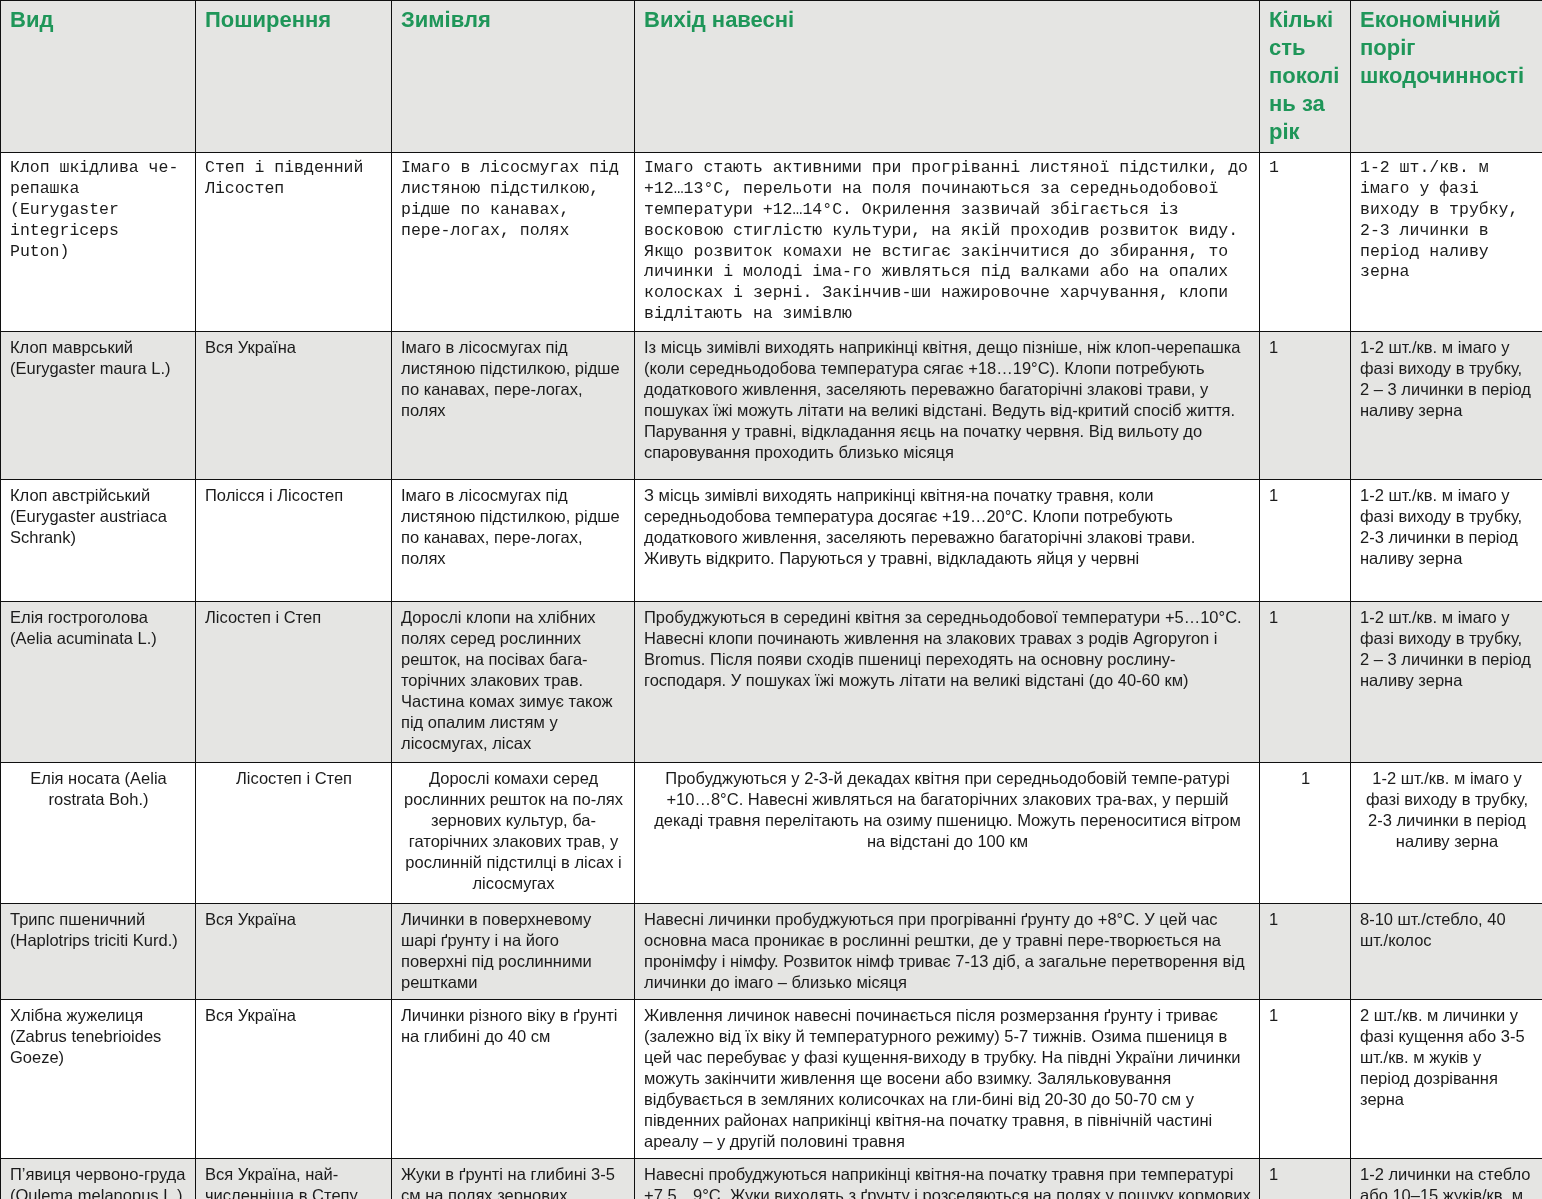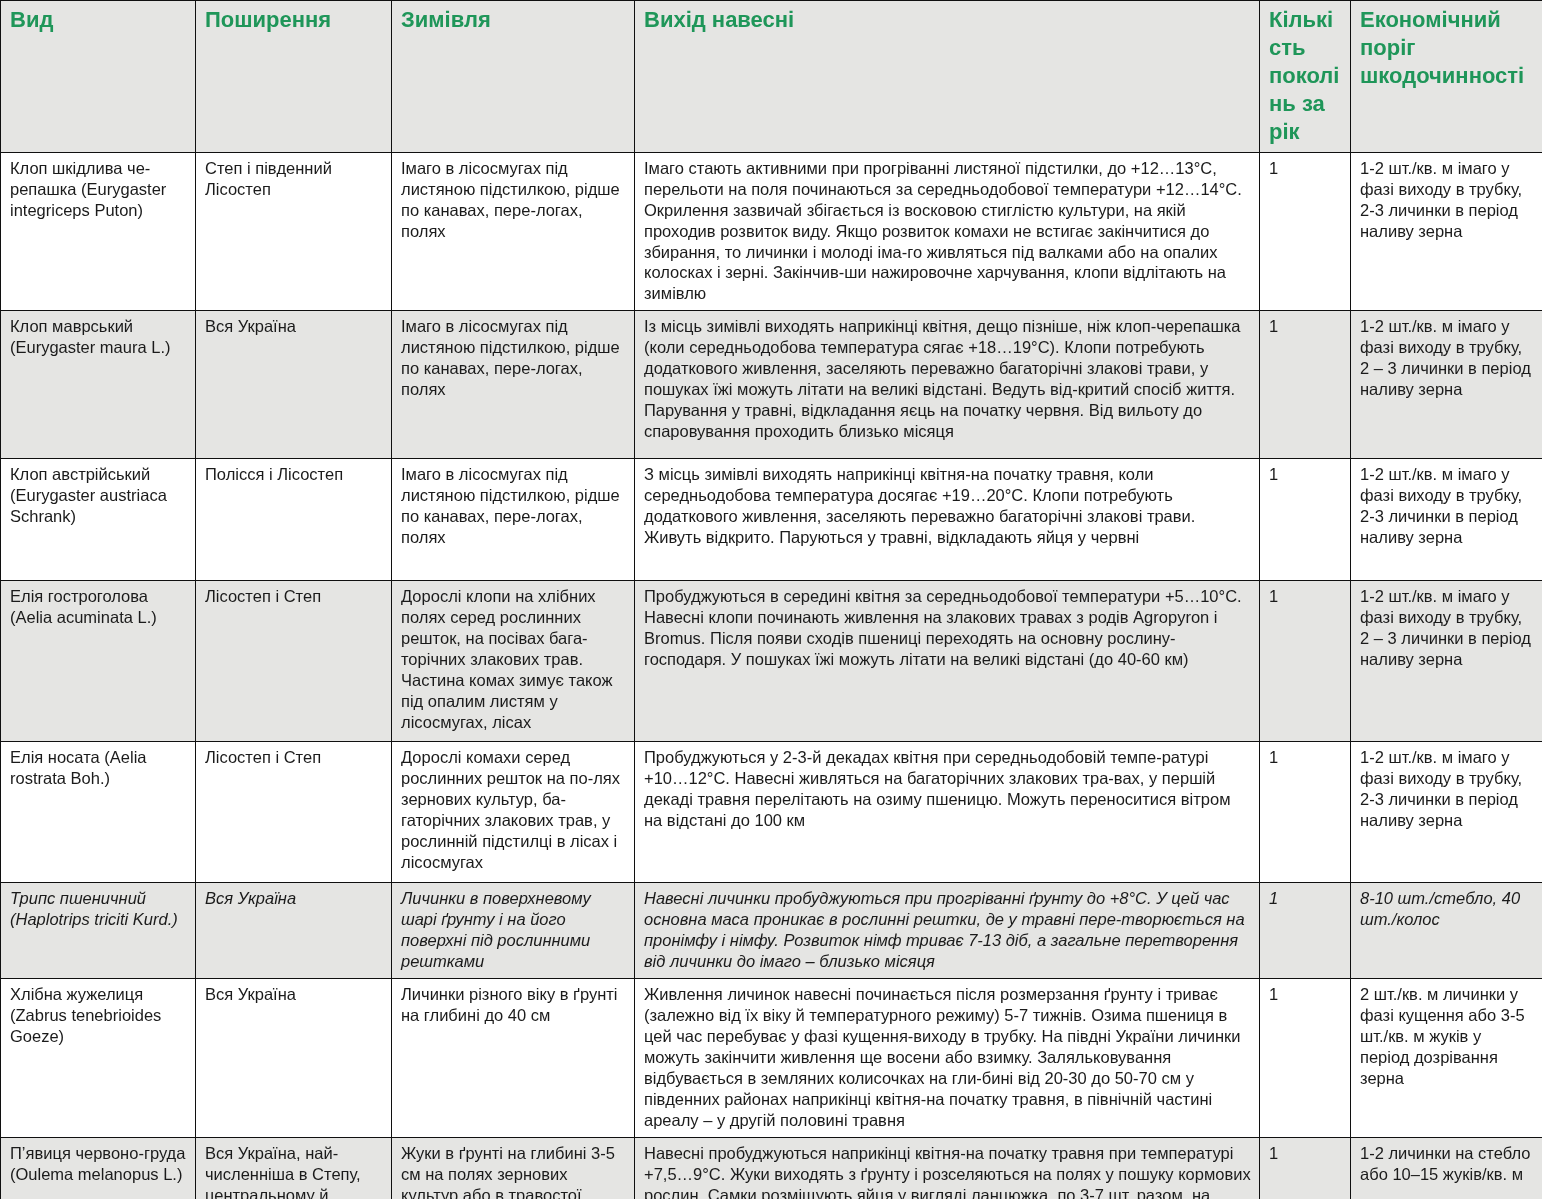--- a/index.html
+++ b/index.html
@@ -51,21 +51,21 @@
       <tr>
         <th>Вид</th>
         <th>Поширення</th>
         <th>Зимівля</th>
         <th>Вихід навесні</th>
         <th>Кількість поколінь за рік</th>
         <th>Економічний поріг шкодочинності</th>
       </tr>
     </thead>
     <tbody id="table-body">
-        <tr style="height: 130px;">
+        <tr style="height: 130px; font-family: Liberation Mono, monospace;">
           <td class="col-species">Клоп шкідлива че-репашка (Eurygaster integriceps Puton)</td>
           <td class="col-distribution">Степ і південний Лісостеп</td>
           <td class="col-wintering">Імаго в лісосмугах під листяною підстилкою, рідше по канавах, пере-логах, полях</td>
           <td class="col-spring-emergence">Імаго стають активними при прогріванні листяної підстилки, до +12…13°С, перельоти на поля починаються за середньодобової температури +12…14°С. Окрилення зазвичай збігається із восковою стиглістю культури, на якій проходив розвиток виду. Якщо розвиток комахи не встигає закінчитися до збирання, то личинки і молоді іма-го живляться під валками або на опалих колосках і зерні. Закінчив-ши нажировочне харчування, клопи відлітають на зимівлю</td>
           <td class="col-generations-per-year">1</td>
           <td class="col-economic-threshold">1-2 шт./кв. м імаго у фазі виходу в трубку, 2-3 личинки в період наливу зерна</td>
         </tr>
         <tr style="height: 148px;">
           <td class="col-species">Клоп маврський (Eurygaster maura L.)</td>
           <td class="col-distribution">Вся Україна</td>
@@ -83,29 +83,29 @@
           <td class="col-economic-threshold">1-2 шт./кв. м імаго у фазі виходу в трубку, 2-3 личинки в період наливу зерна</td>
         </tr>
         <tr style="height: 161px;">
           <td class="col-species">Елія гостроголова (Aelia acuminata L.)</td>
           <td class="col-distribution">Лісостеп і Степ</td>
           <td class="col-wintering">Дорослі клопи на хлібних полях серед рослинних решток, на посівах бага-торічних злакових трав. Частина комах зимує також під опалим листям у лісосмугах, лісах</td>
           <td class="col-spring-emergence">Пробуджуються в середині квітня за середньодобової температури +5…10°С. Навесні клопи починають живлення на злакових травах з родів Agropyron і Bromus. Після появи сходів пшениці переходять на основну рослину-господаря. У пошуках їжі можуть літати на великі відстані (до 40-60 км)</td>
           <td class="col-generations-per-year">1</td>
           <td class="col-economic-threshold">1-2 шт./кв. м імаго у фазі виходу в трубку, 2 – 3 личинки в період наливу зерна</td>
         </tr>
-        <tr style="height: 141px;">
+        <tr style="height: 141px; text-align: center;">
           <td class="col-species">Елія носата (Aelia rostrata Boh.)</td>
           <td class="col-distribution">Лісостеп і Степ</td>
           <td class="col-wintering">Дорослі комахи серед рослинних решток на по-лях зернових культур, ба-гаторічних злакових трав, у рослинній підстилці в лісах і лісосмугах</td>
-          <td class="col-spring-emergence">Пробуджуються у 2-3-й декадах квітня при середньодобовій темпе-ратурі +10…12°С. Навесні живляться на багаторічних злакових тра-вах, у першій декаді травня перелітають на озиму пшеницю. Можуть переноситися вітром на відстані до 100 км</td>
+          <td class="col-spring-emergence">Пробуджуються у 2-3-й декадах квітня при середньодобовій темпе-ратурі +10…8°С. Навесні живляться на багаторічних злакових тра-вах, у першій декаді травня перелітають на озиму пшеницю. Можуть переноситися вітром на відстані до 100 км</td>
           <td class="col-generations-per-year">1</td>
           <td class="col-economic-threshold">1-2 шт./кв. м імаго у фазі виходу в трубку, 2-3 личинки в період наливу зерна</td>
         </tr>
-        <tr style="height: 90px; font-style: italic;">
+        <tr style="height: 90px;">
           <td class="col-species">Трипс пшеничний (Haplotrips triciti Kurd.)</td>
           <td class="col-distribution">Вся Україна</td>
           <td class="col-wintering">Личинки в поверхневому шарі ґрунту і на його поверхні під рослинними рештками</td>
           <td class="col-spring-emergence">Навесні личинки пробуджуються при прогріванні ґрунту до +8°С. У цей час основна маса проникає в рослинні рештки, де у травні пере-творюється на пронімфу і німфу. Розвиток німф триває 7-13 діб, а загальне перетворення від личинки до імаго – близько місяця</td>
           <td class="col-generations-per-year">1</td>
           <td class="col-economic-threshold">8-10 шт./стебло, 40 шт./колос</td>
         </tr>
         <tr style="height: 146px;">
           <td class="col-species">Хлібна жужелиця (Zabrus tenebrioides Goeze)</td>
           <td class="col-distribution">Вся Україна</td>

